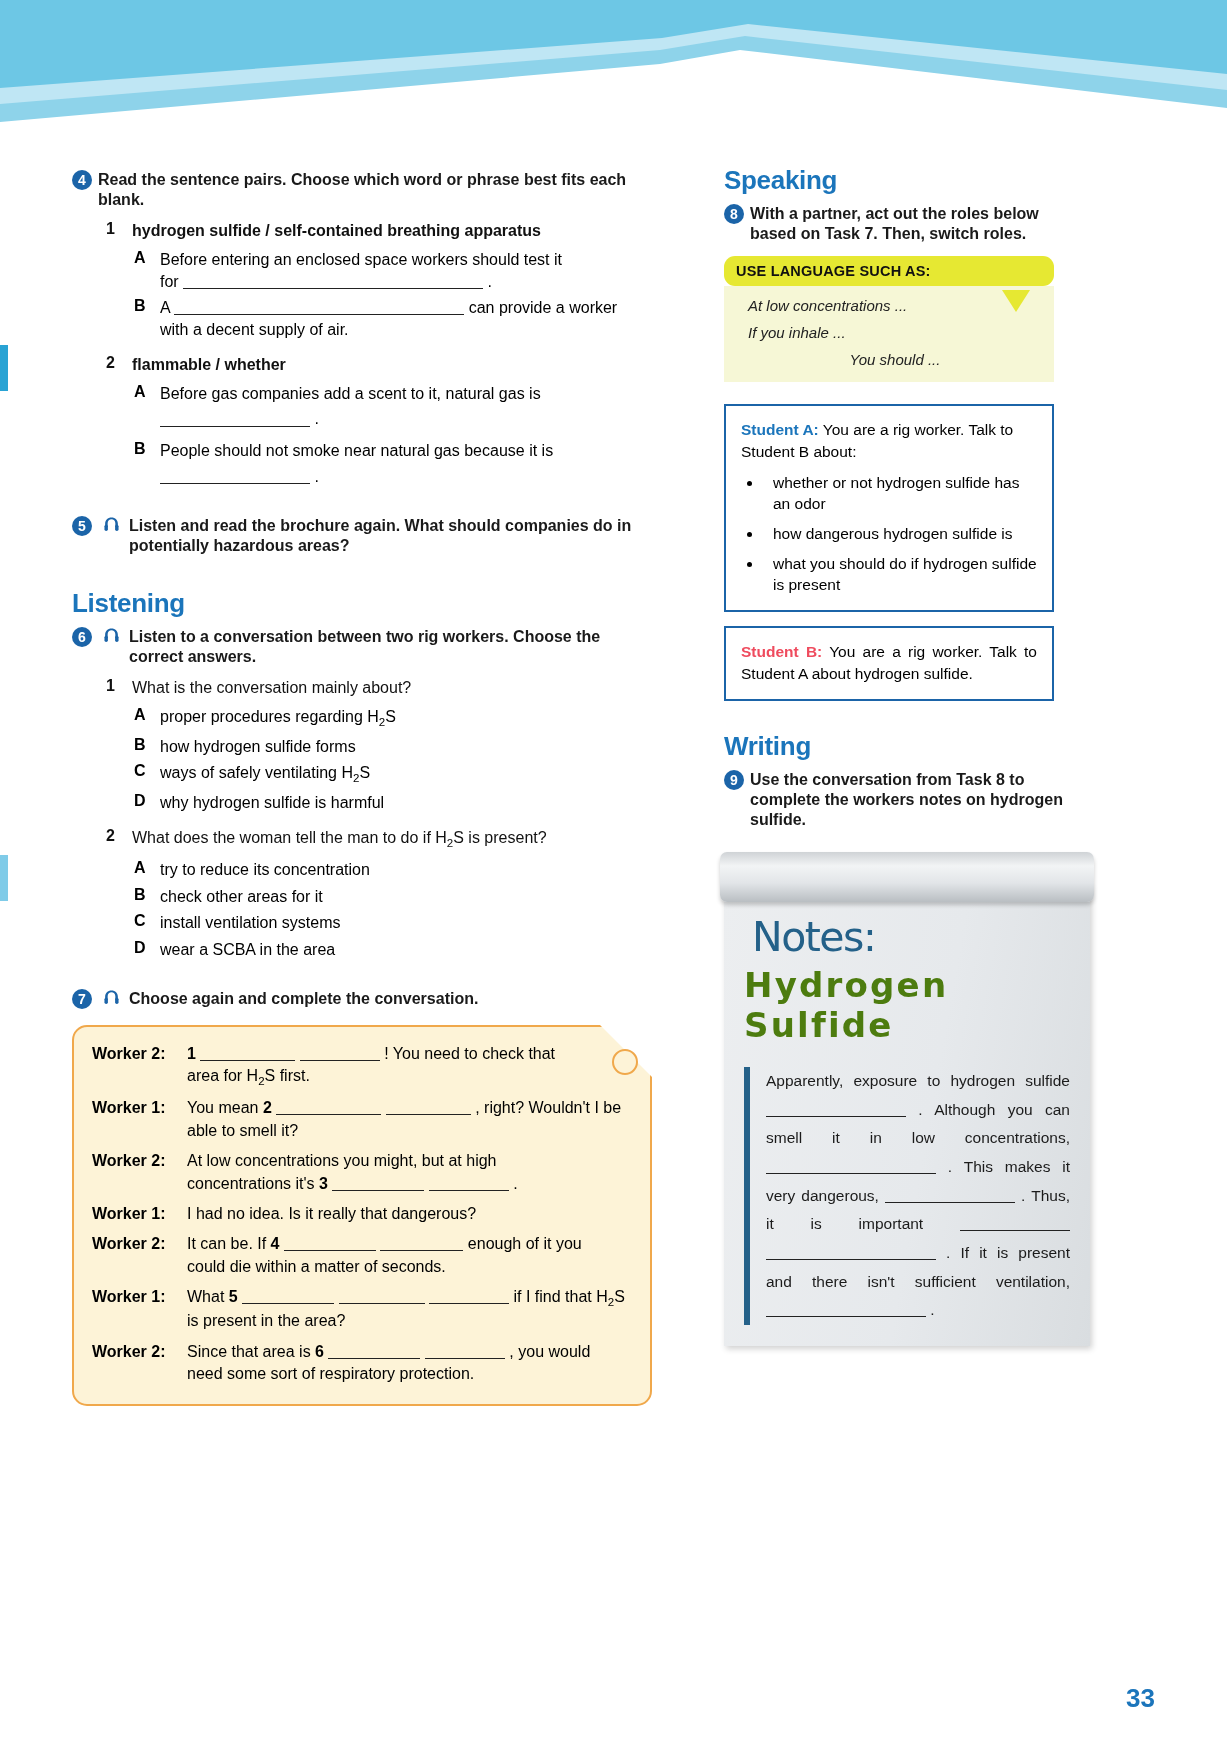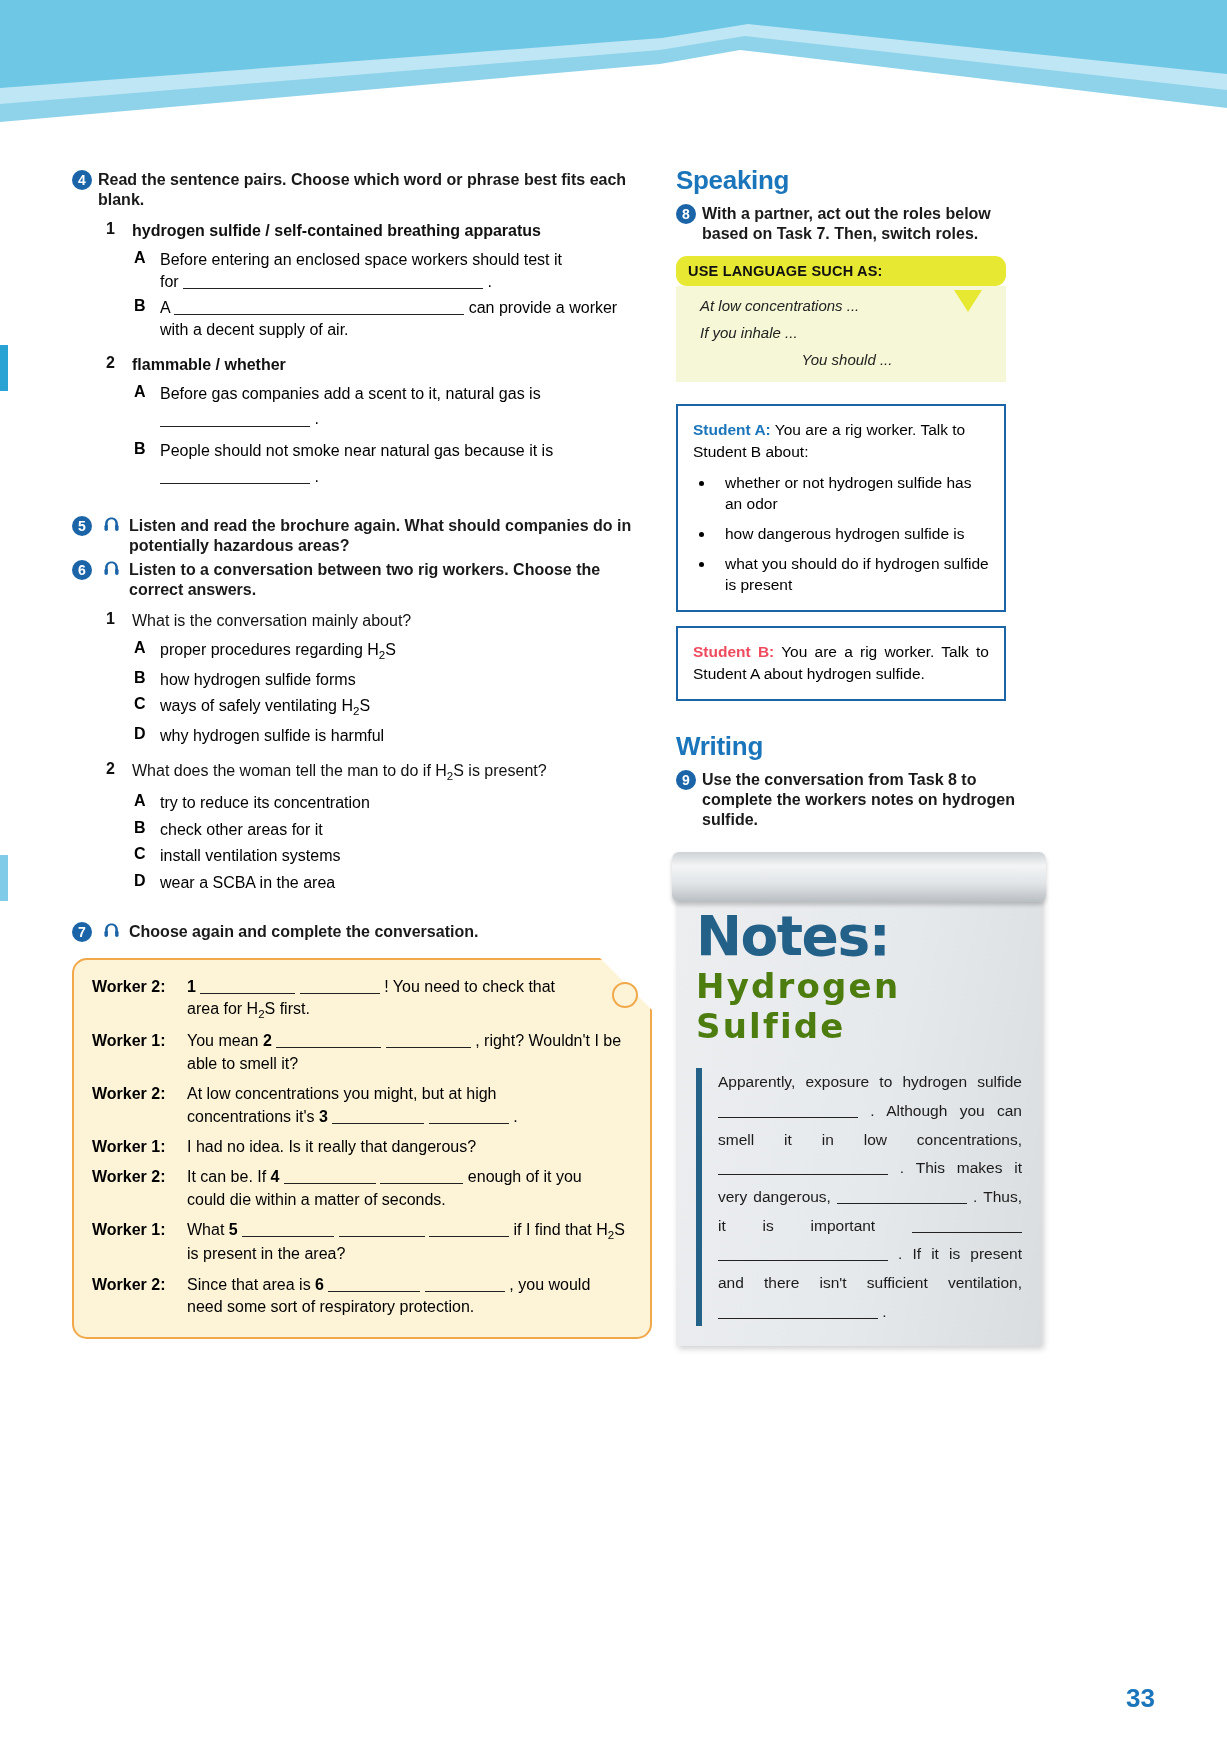--- a/index.html
+++ b/index.html
@@ -15,21 +15,21 @@
   .banner svg{display:block;}
 
   
   .edge-tab{position:absolute;left:0;background:#bfe3f2;}
   .edge-tab.t1{top:345px;width:8px;height:46px;background:#29a3d4;}
   .edge-tab.t2{top:855px;width:8px;height:46px;background:#7fcbe8;}
 
   
   .page{position:absolute;left:0;top:125px;width:1227px;height:1627px;}
   .col-left{position:absolute;left:72px;top:45px;width:580px;}
-  .col-right{position:absolute;left:676px;top:40px;width:340px;}
+  .col-right{position:absolute;left:724px;top:40px;width:340px;}
 
   
   .sec-head{
     color:#1b75bb;font-size:26px;font-weight:bold;letter-spacing:-0.3px;
     margin:0 0 8px 0;
   }
   .num-badge{
     display:inline-block;width:20px;height:20px;border-radius:50%;
     background:#1b64a8;color:#fff;font-size:14px;font-weight:bold;
     text-align:center;line-height:20px;vertical-align:2px;
@@ -107,22 +107,22 @@
   }
   .pad-top{
     position:absolute;left:-4px;top:0;width:374px;height:50px;
     background:linear-gradient(180deg,#cfd3d6 0%,#f2f4f5 28%,#e2e5e8 62%,#b9bec2 100%);
     border-radius:7px;
     box-shadow:0 3px 4px rgba(0,0,0,.2);
   }
   .pad-inner{position:absolute;left:0;top:58px;width:366px;padding:0 20px;box-sizing:border-box;}
   .notes-title{
     font-family:"DejaVu Sans", sans-serif;
-    color:#246189;font-size:55px;font-weight:bold;letter-spacing:-1.5px;
-    line-height:.95;margin:0;
+    color:#246189;font-size:41px;font-weight:normal;letter-spacing:-1.5px;
+    line-height:.95;margin:8px;
   }
   .notes-sub{
     font-family:"DejaVu Sans", sans-serif;
     color:#4d7c0f;font-size:34px;font-weight:bold;letter-spacing:2.2px;
     margin:4px 0 0 0;
   }
   .notes-text{
     margin:22px 0 0 0;padding-left:16px;border-left:6px solid #246189;
     font-size:15.5px;line-height:1.85;color:#1b1b1b;text-align:justify;
   }
@@ -192,20 +192,21 @@
     <span class="hp-icon">
       <svg viewBox="0 0 24 24" width="19" height="18">
             <path d="M12 2C7 2 3.5 5.6 3.5 10.2v4.3h3.4v-5.1C6.9 6.4 9.2 4.3 12 4.3s5.1 2.1 5.1 5.1v5.1h3.4v-4.3C20.5 5.6 17 2 12 2z" fill="#1b64a8"></path>
             <rect x="2.6" y="11.5" width="4.6" height="8.4" rx="2.3" fill="#1b64a8"></rect>
             <rect x="16.8" y="11.5" width="4.6" height="8.4" rx="2.3" fill="#1b64a8"></rect>
           </svg>
     </span>
     <span class="task-body">Listen and read the brochure again. What should companies do in potentially hazardous areas?</span>
   </div>
 
+  <div class="sec-head" style="margin-top:32px">Listening</div>
 
   <div class="task">
     <span class="num-badge">6</span>
     <span class="hp-icon">
       <svg viewBox="0 0 24 24" width="19" height="18">
             <path d="M12 2C7 2 3.5 5.6 3.5 10.2v4.3h3.4v-5.1C6.9 6.4 9.2 4.3 12 4.3s5.1 2.1 5.1 5.1v5.1h3.4v-4.3C20.5 5.6 17 2 12 2z" fill="#1b64a8"></path>
             <rect x="2.6" y="11.5" width="4.6" height="8.4" rx="2.3" fill="#1b64a8"></rect>
             <rect x="16.8" y="11.5" width="4.6" height="8.4" rx="2.3" fill="#1b64a8"></rect>
           </svg>
     </span>

